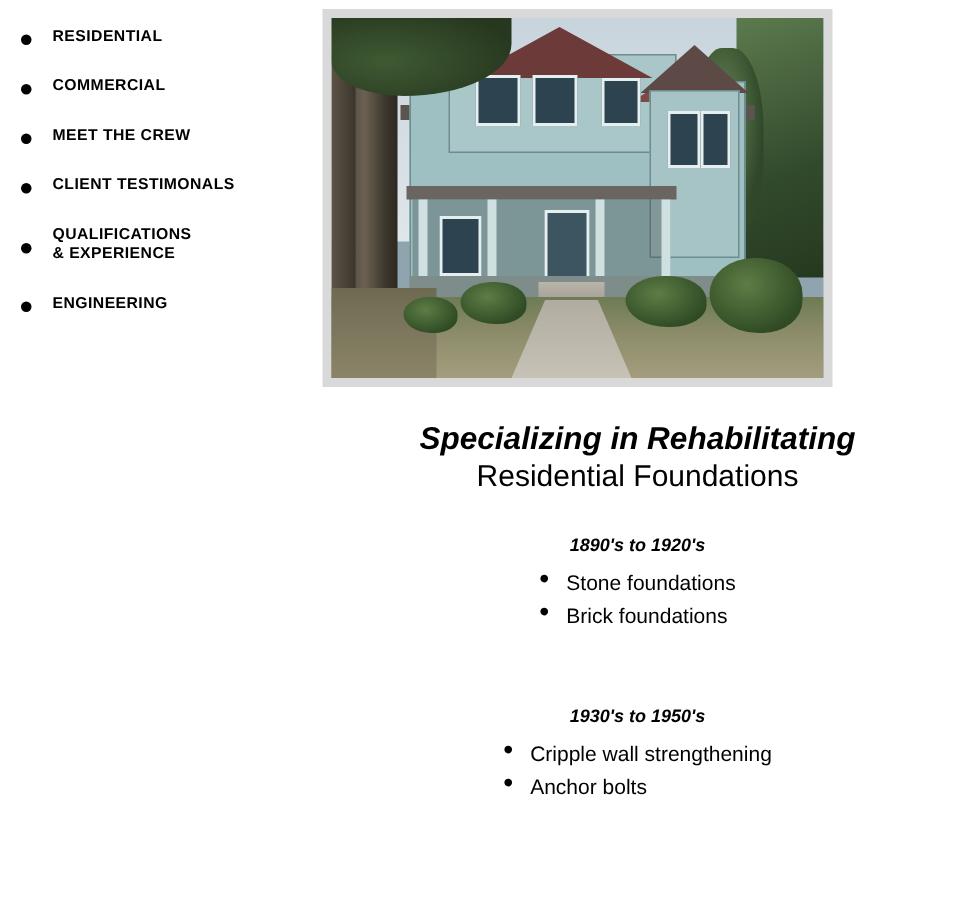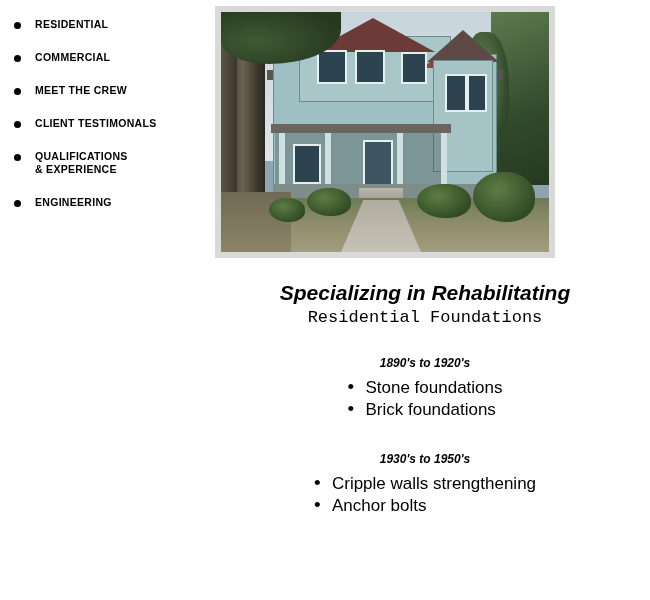--- a/index.html
+++ b/index.html
@@ -19,21 +19,21 @@
   
   #sidebar {
     position: absolute;
     left: 0;
     top: 0;
     width: 210px;
     padding-top: 18px;
   }
   .nav-item {
     display: flex;
-    align-items: flex-start;
+    align-items: center;
     margin: 0 0 20px 0;
     padding-left: 14px;
   }
   .nav-bullet {
     width: 7px;
     height: 7px;
     border-radius: 50%;
     background: #000000;
     margin-top: 4px;
     margin-right: 14px;
@@ -187,24 +187,23 @@
     text-align: center;
   }
   .head1 {
     font-size: 21px;
     font-style: italic;
     font-weight: bold;
     line-height: 25px;
     margin: 0;
   }
   .sub1 {
-    font-size: 17px;
+    font-size: 20px;
     line-height: 22px;
     margin: 2px 0 16px 0;
-    font-family: Liberation Mono, monospace;
   }
   .era {
     font-size: 12px;
     font-style: italic;
     font-weight: bold;
     margin: 22px 0 0 0;
     line-height: 24px;
   }
   .era2 {
     font-size: 20px;
@@ -214,33 +213,33 @@
     line-height: 24px;
   }
   .bullets {
     list-style: none;
     margin: 2px 0 0 0;
     padding: 0;
     display: inline-block;
     text-align: left;
   }
   .bullets li {
-    font-size: 17px;
+    font-size: 14px;
     line-height: 22px;
     padding-left: 18px;
     position: relative;
   }
   .bullets li:before {
     content: "\2022";
     position: absolute;
     left: 0;
     top: -1px;
     font-size: 19px;
   }
-  .gap-top { margin-top: 26px; }
+  .gap-top { margin-top: 44px; }
 </style>
 </head>
 <body>
 
 <div id="sidebar">
 
   <div class="nav-item">
     <span class="nav-bullet"></span>
     <span class="nav-label">RESIDENTIAL</span>
   </div>
@@ -325,17 +324,17 @@
   <p class="sub1">Residential Foundations</p>
 
   <p class="era">1890's to 1920's</p>
   <ul class="bullets">
     <li>Stone foundations</li>
     <li>Brick foundations</li>
   </ul>
 
   <p class="era gap-top">1930's to 1950's</p>
   <ul class="bullets">
-    <li>Cripple walls strengthening</li>
+    <li>Cripple wall strengthening</li>
     <li>Anchor bolts</li>
   </ul>
 
 </div>
 
 </body></html>

